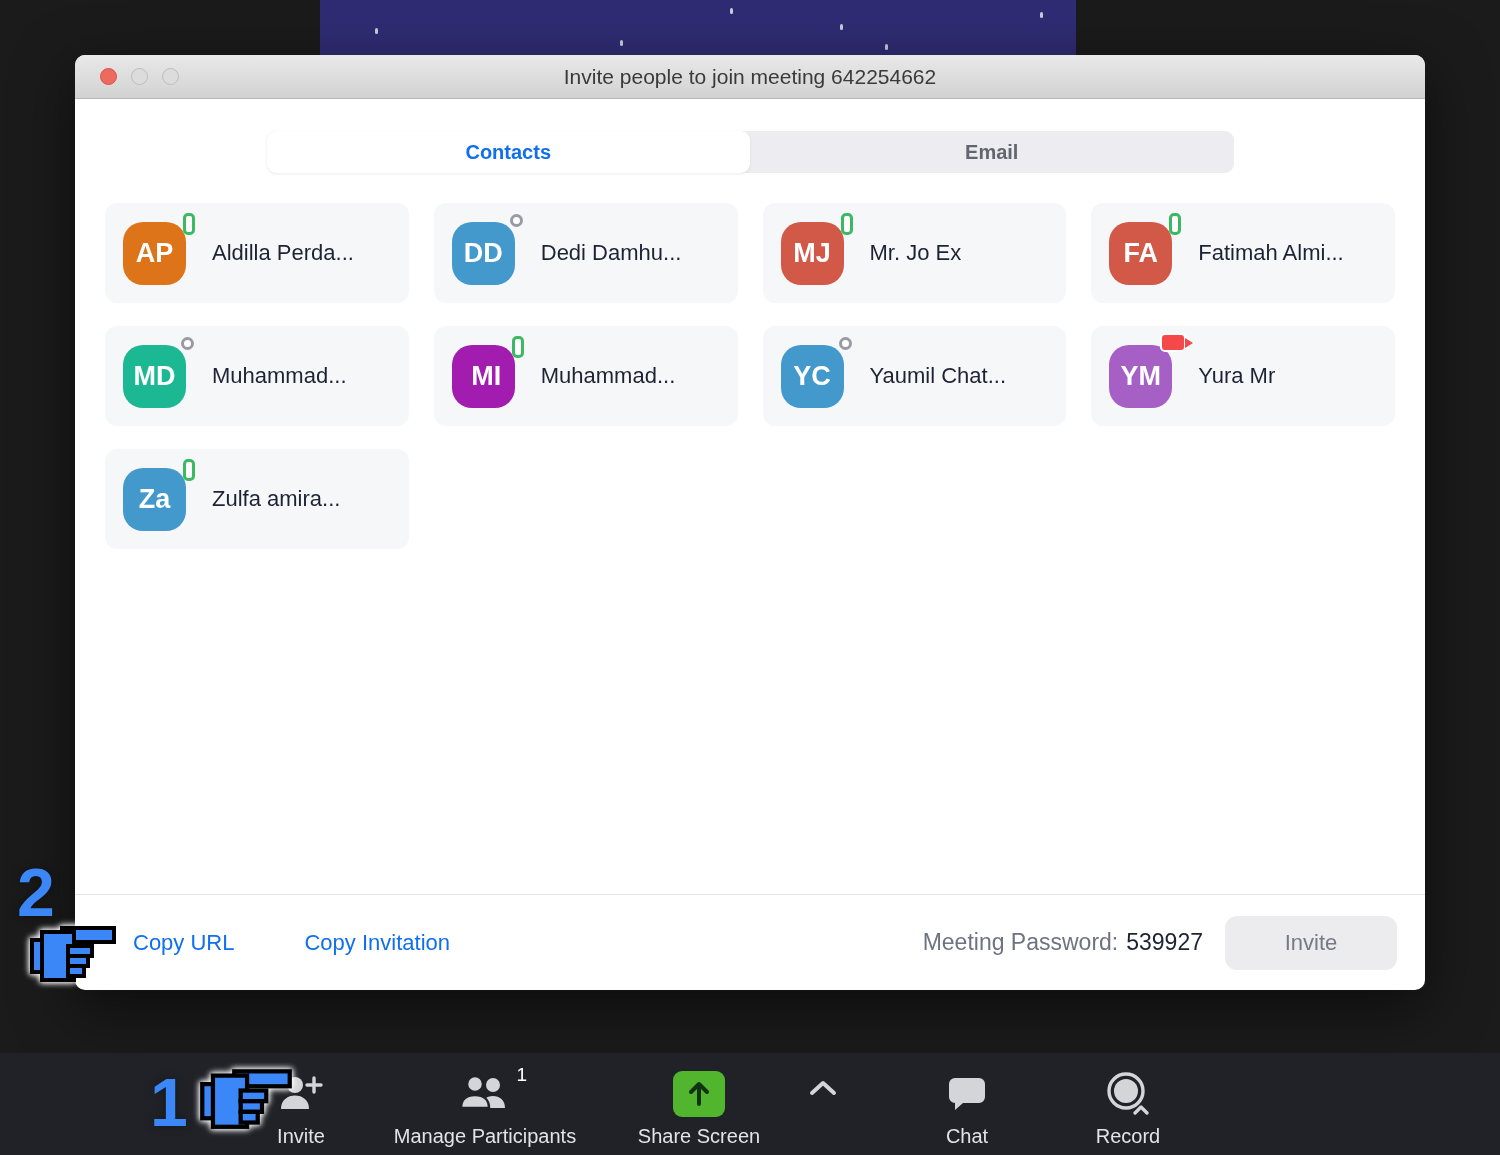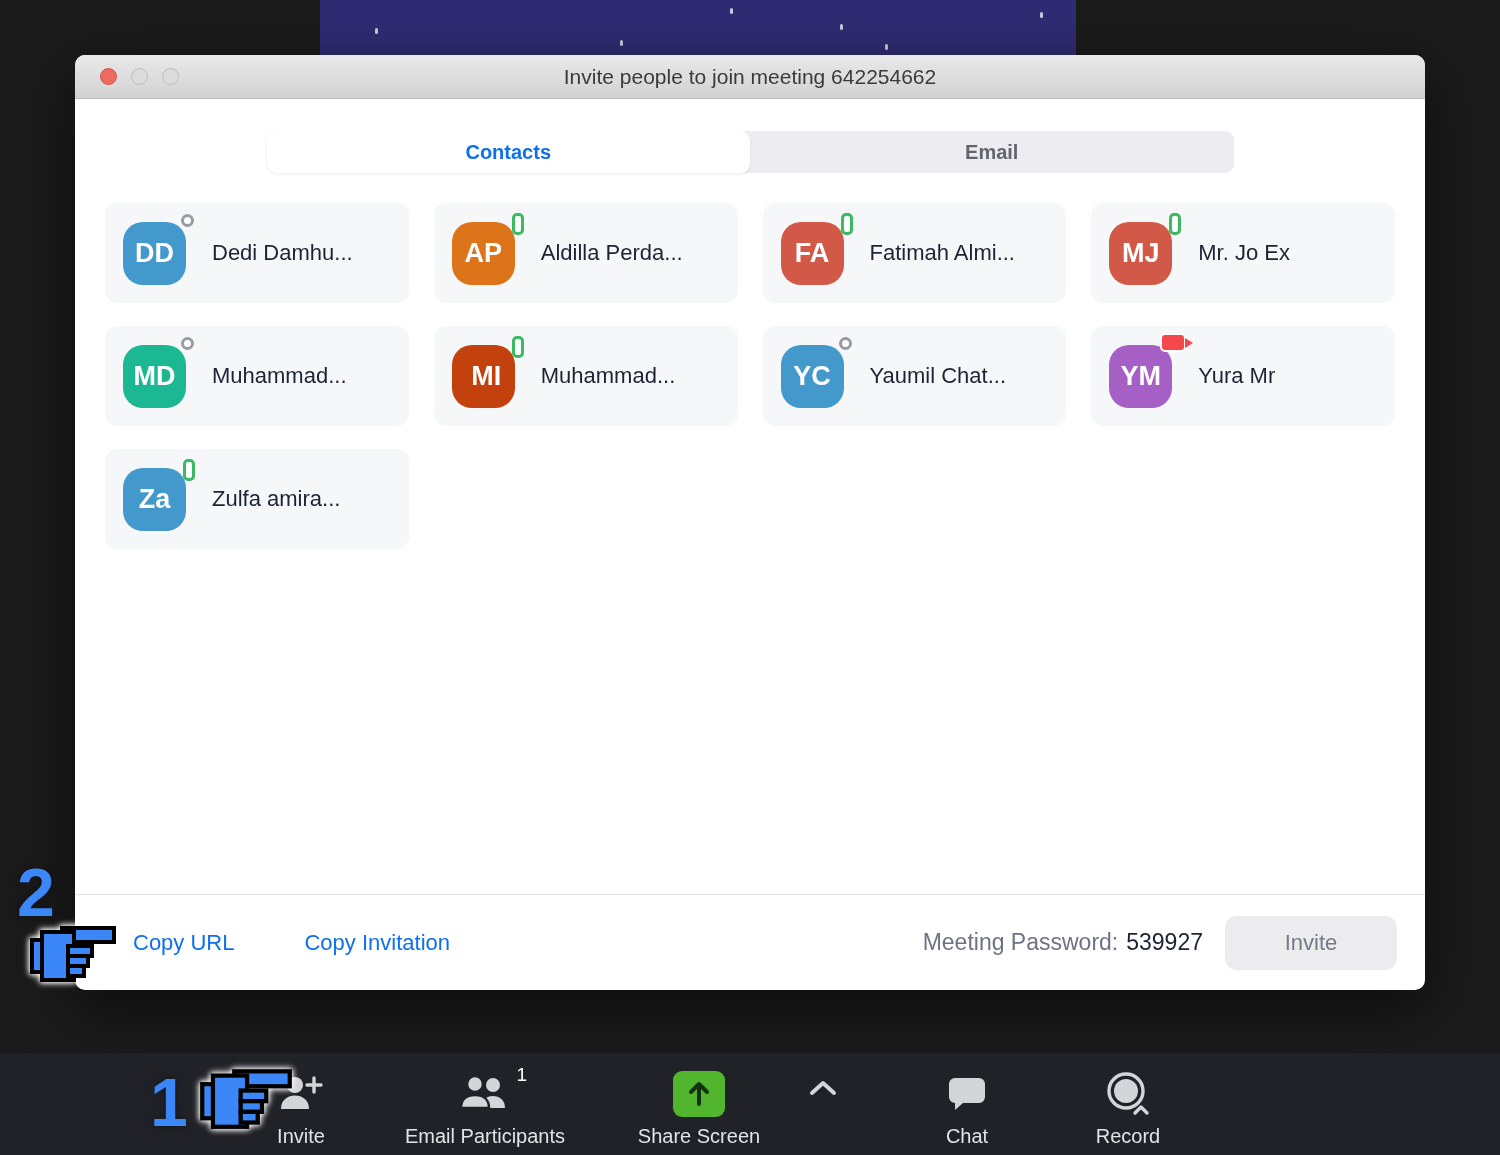--- a/index.html
+++ b/index.html
@@ -178,61 +178,61 @@
   <div class="tabs">
     <div class="tab active">Contacts</div>
     <div class="tab">Email</div>
   </div>
 
 
   <div class="grid">
 
       <div class="card">
         <div class="avatar-wrap">
+          <div class="avatar" style="background: rgb(221, 116, 25);">AP</div>
+          <span class="badge mobile"></span>
+        </div>
+        <div class="cname">Aldilla Perda...</div>
+      </div>
+
+      <div class="card">
+        <div class="avatar-wrap">
           <div class="avatar" style="background: rgb(67, 152, 204);">DD</div>
           <span class="badge offline"></span>
         </div>
         <div class="cname">Dedi Damhu...</div>
       </div>
 
       <div class="card">
         <div class="avatar-wrap">
-          <div class="avatar" style="background: rgb(221, 116, 25);">AP</div>
-          <span class="badge mobile"></span>
-        </div>
-        <div class="cname">Aldilla Perda...</div>
+          <div class="avatar" style="background: rgb(210, 88, 71);">MJ</div>
+          <span class="badge mobile"></span>
+        </div>
+        <div class="cname">Mr. Jo Ex</div>
       </div>
 
       <div class="card">
         <div class="avatar-wrap">
           <div class="avatar" style="background: rgb(210, 88, 71);">FA</div>
           <span class="badge mobile"></span>
         </div>
         <div class="cname">Fatimah Almi...</div>
-      </div>
-
-      <div class="card">
-        <div class="avatar-wrap">
-          <div class="avatar" style="background: rgb(210, 88, 71);">MJ</div>
-          <span class="badge mobile"></span>
-        </div>
-        <div class="cname">Mr. Jo Ex</div>
       </div>
 
       <div class="card">
         <div class="avatar-wrap">
           <div class="avatar" style="background: rgb(28, 184, 147);">MD</div>
           <span class="badge offline"></span>
         </div>
         <div class="cname">Muhammad...</div>
       </div>
 
       <div class="card">
         <div class="avatar-wrap">
-          <div class="avatar" style="background: #c2410c; padding-left: 6px;">MI</div>
+          <div class="avatar" style="background: #a21caf; padding-left: 6px;">MI</div>
           <span class="badge mobile"></span>
         </div>
         <div class="cname">Muhammad...</div>
       </div>
 
       <div class="card">
         <div class="avatar-wrap">
           <div class="avatar" style="background: rgb(67, 152, 204);">YC</div>
           <span class="badge offline"></span>
         </div>
@@ -280,21 +280,21 @@
   <div class="titem t-manage">
     <div class="ticon">
       <svg width="52" height="44" viewBox="0 0 52 44">
         <circle cx="34" cy="13" r="7" fill="#d4d5d9"></circle>
         <path d="M22 36c0-8 5.5-12 12-12s12 4 12 12z" fill="#d4d5d9"></path>
         <circle cx="16" cy="12" r="8" fill="#d4d5d9" stroke="#202227" stroke-width="2.5"></circle>
         <path d="M2 36c0-9 6-13 14-13s14 4 14 13z" fill="#d4d5d9" stroke="#202227" stroke-width="2.5"></path>
       </svg>
       <span class="mp-badge">1</span>
     </div>
-    <span>Email Participants</span>
+    <span>Manage Participants</span>
   </div>
 
   <div class="titem t-share">
     <div class="ticon">
       <div class="share-box">
         <svg width="24" height="28" viewBox="0 0 24 28">
           <path d="M12 4v20 M4 12 L12 4 L20 12" stroke="#123312" stroke-width="4" fill="none" stroke-linecap="round" stroke-linejoin="round"></path>
         </svg>
       </div>
     </div>

